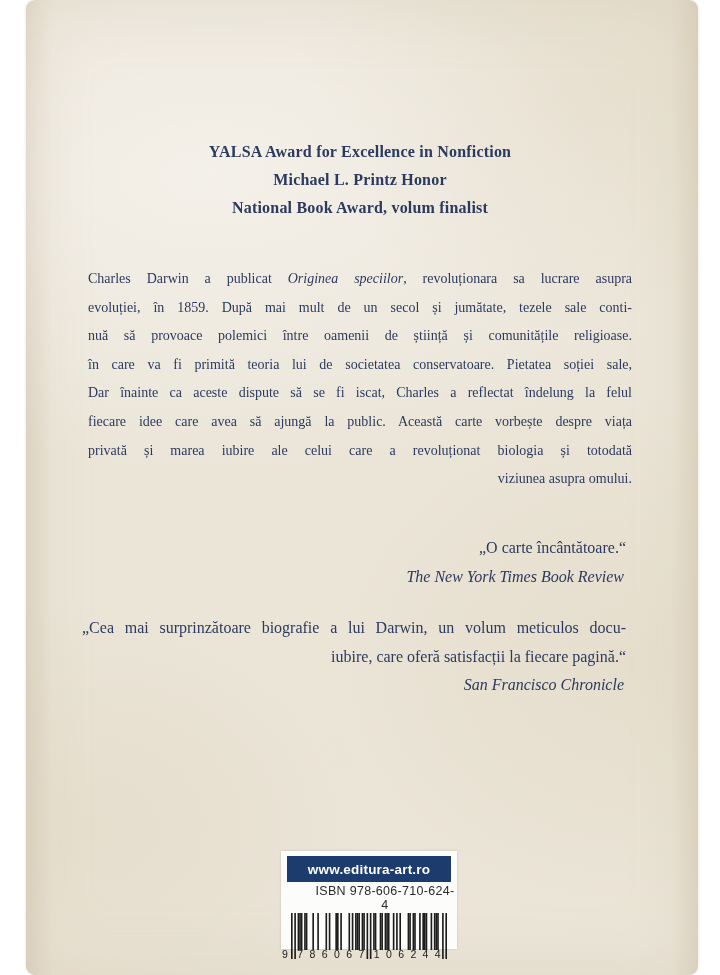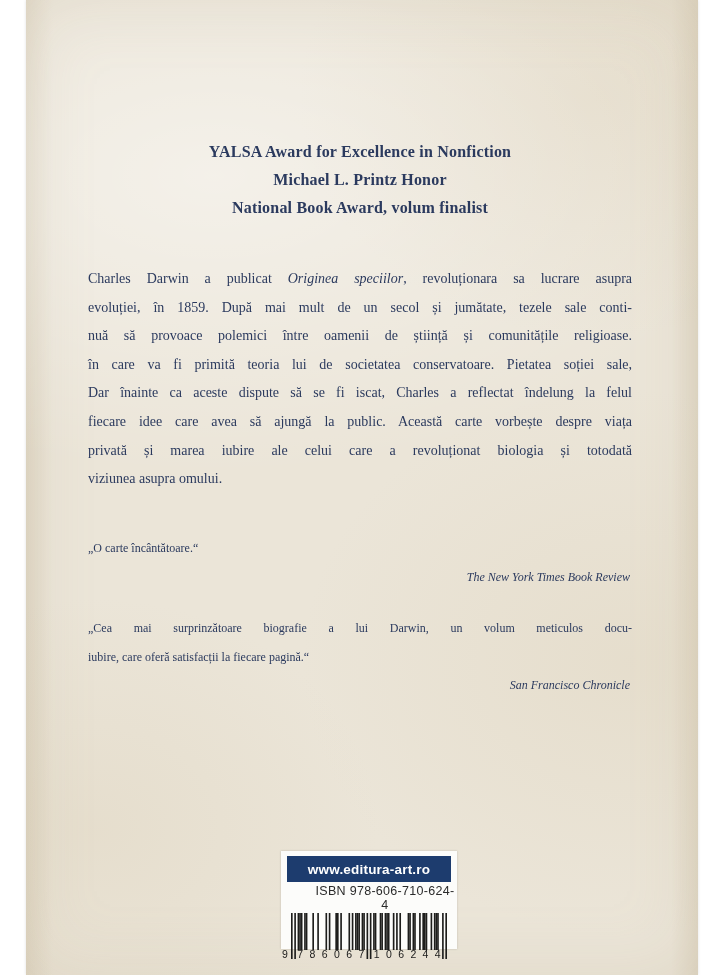--- a/index.html
+++ b/index.html
@@ -13,34 +13,35 @@
   .strip.right{right:0;width:22px;}
   .cover{
     position:absolute;left:26px;top:0;width:672px;height:975px;
     background-image:
       radial-gradient(900px 500px at 28% 18%, rgba(255,255,255,0.45), rgba(255,255,255,0) 60%),
       radial-gradient(500px 400px at 85% 10%, rgba(214,200,172,0.30), rgba(214,200,172,0) 60%),
       radial-gradient(600px 500px at 90% 68%, rgba(216,203,176,0.28), rgba(216,203,176,0) 55%),
       radial-gradient(520px 420px at 10% 85%, rgba(214,201,174,0.26), rgba(214,201,174,0) 55%),
       linear-gradient(90deg, rgba(198,184,156,0.30) 0, rgba(198,184,156,0) 4%, rgba(198,184,156,0) 96%, rgba(198,184,156,0.30) 100%);
     box-shadow: inset 0 0 70px rgba(180,162,130,0.18), 0 0 3px rgba(0,0,0,0.12);
+    border-radius: 9px;
   }
   .awards{
     position:absolute;left:62px;top:138px;width:544px;
     text-align:center;font-weight:bold;font-size:16px;line-height:28px;letter-spacing:0.2px;
   }
   .description{
     position:absolute;left:62px;top:265px;width:544px;
     font-size:14px;line-height:28.6px;
   }
-  .line{text-align:left;}
+  .line{text-align:right;}
   .line.j{text-align:justify;text-align-last:justify;}
   .reviews{
-    position:absolute;left:62px;top:534px;width:544px;
-    font-size:12px;line-height:28.5px;
+    position:absolute;left:56px;top:534px;width:544px;
+    font-size:16px;line-height:28.5px;
   }
   .review + .review{margin-top:23px;}
   .review-source{text-align:right;font-style:italic;padding-right:2px;}
   em{font-style:italic;}
 
   .barcode-box{
     position:absolute;left:255px;top:851px;width:176px;height:98px;
     background:#fcfcfa;box-shadow:0 0 2px rgba(0,0,0,0.18);
   }
   .bc-header{

